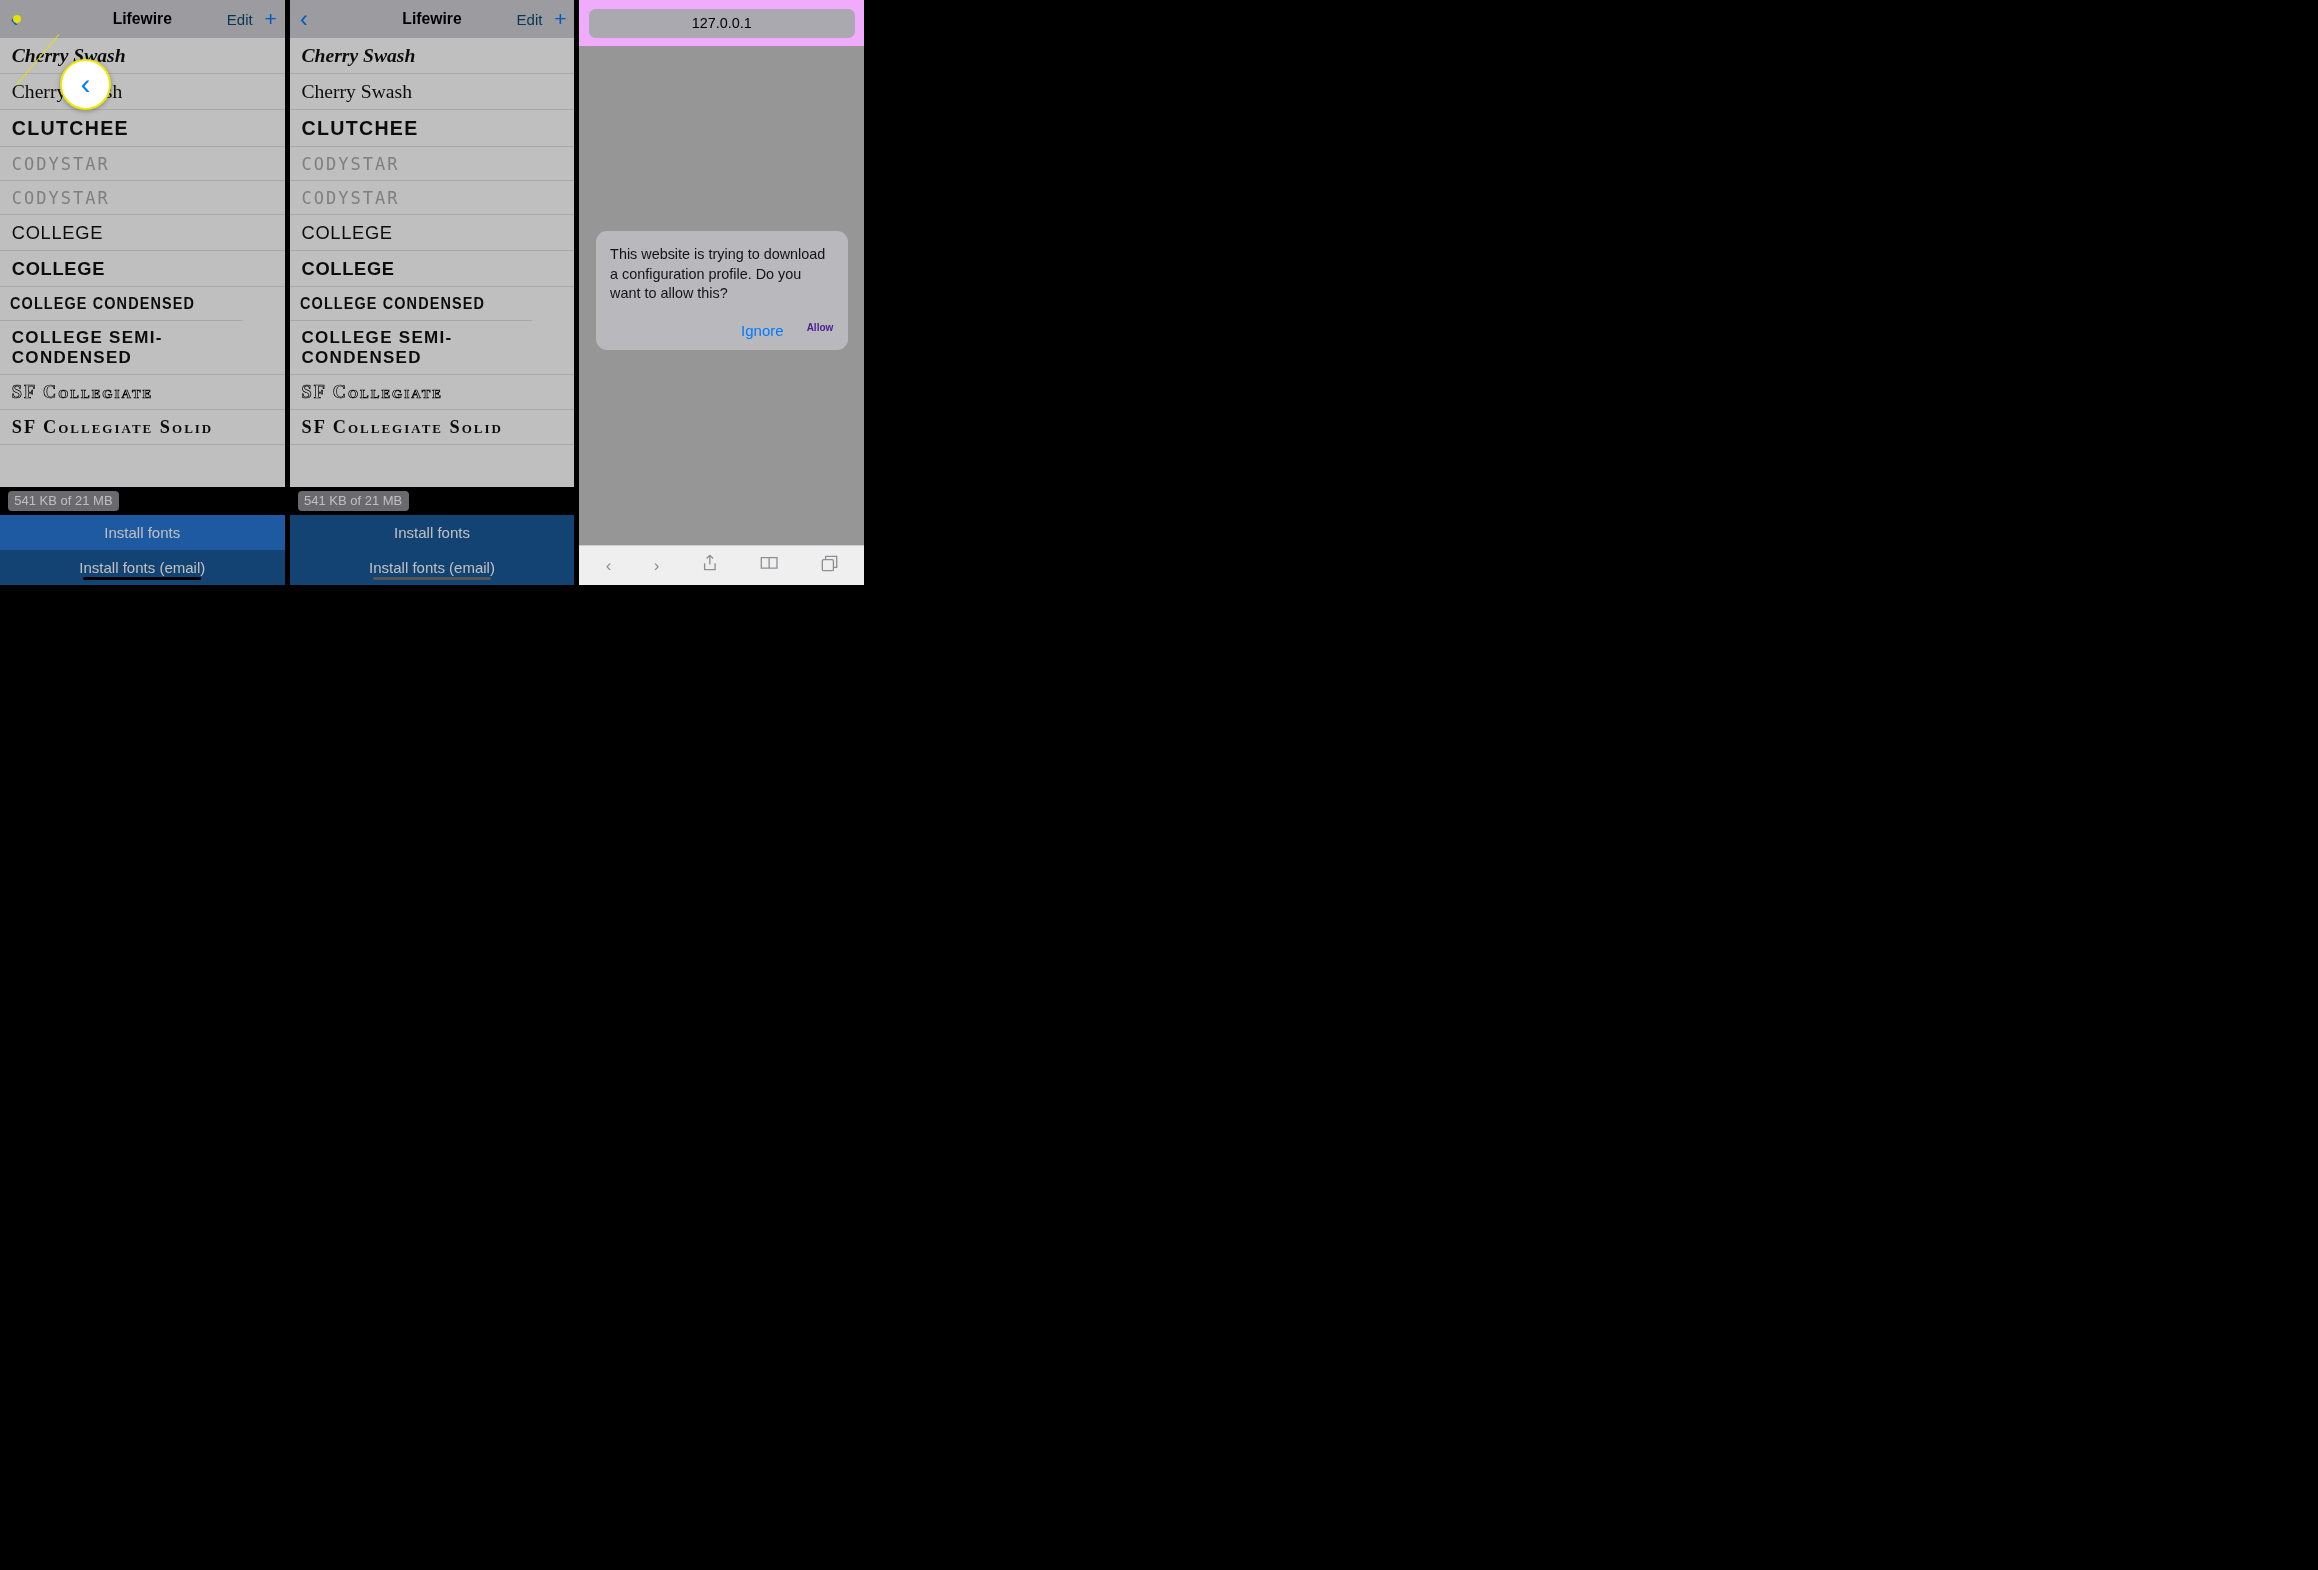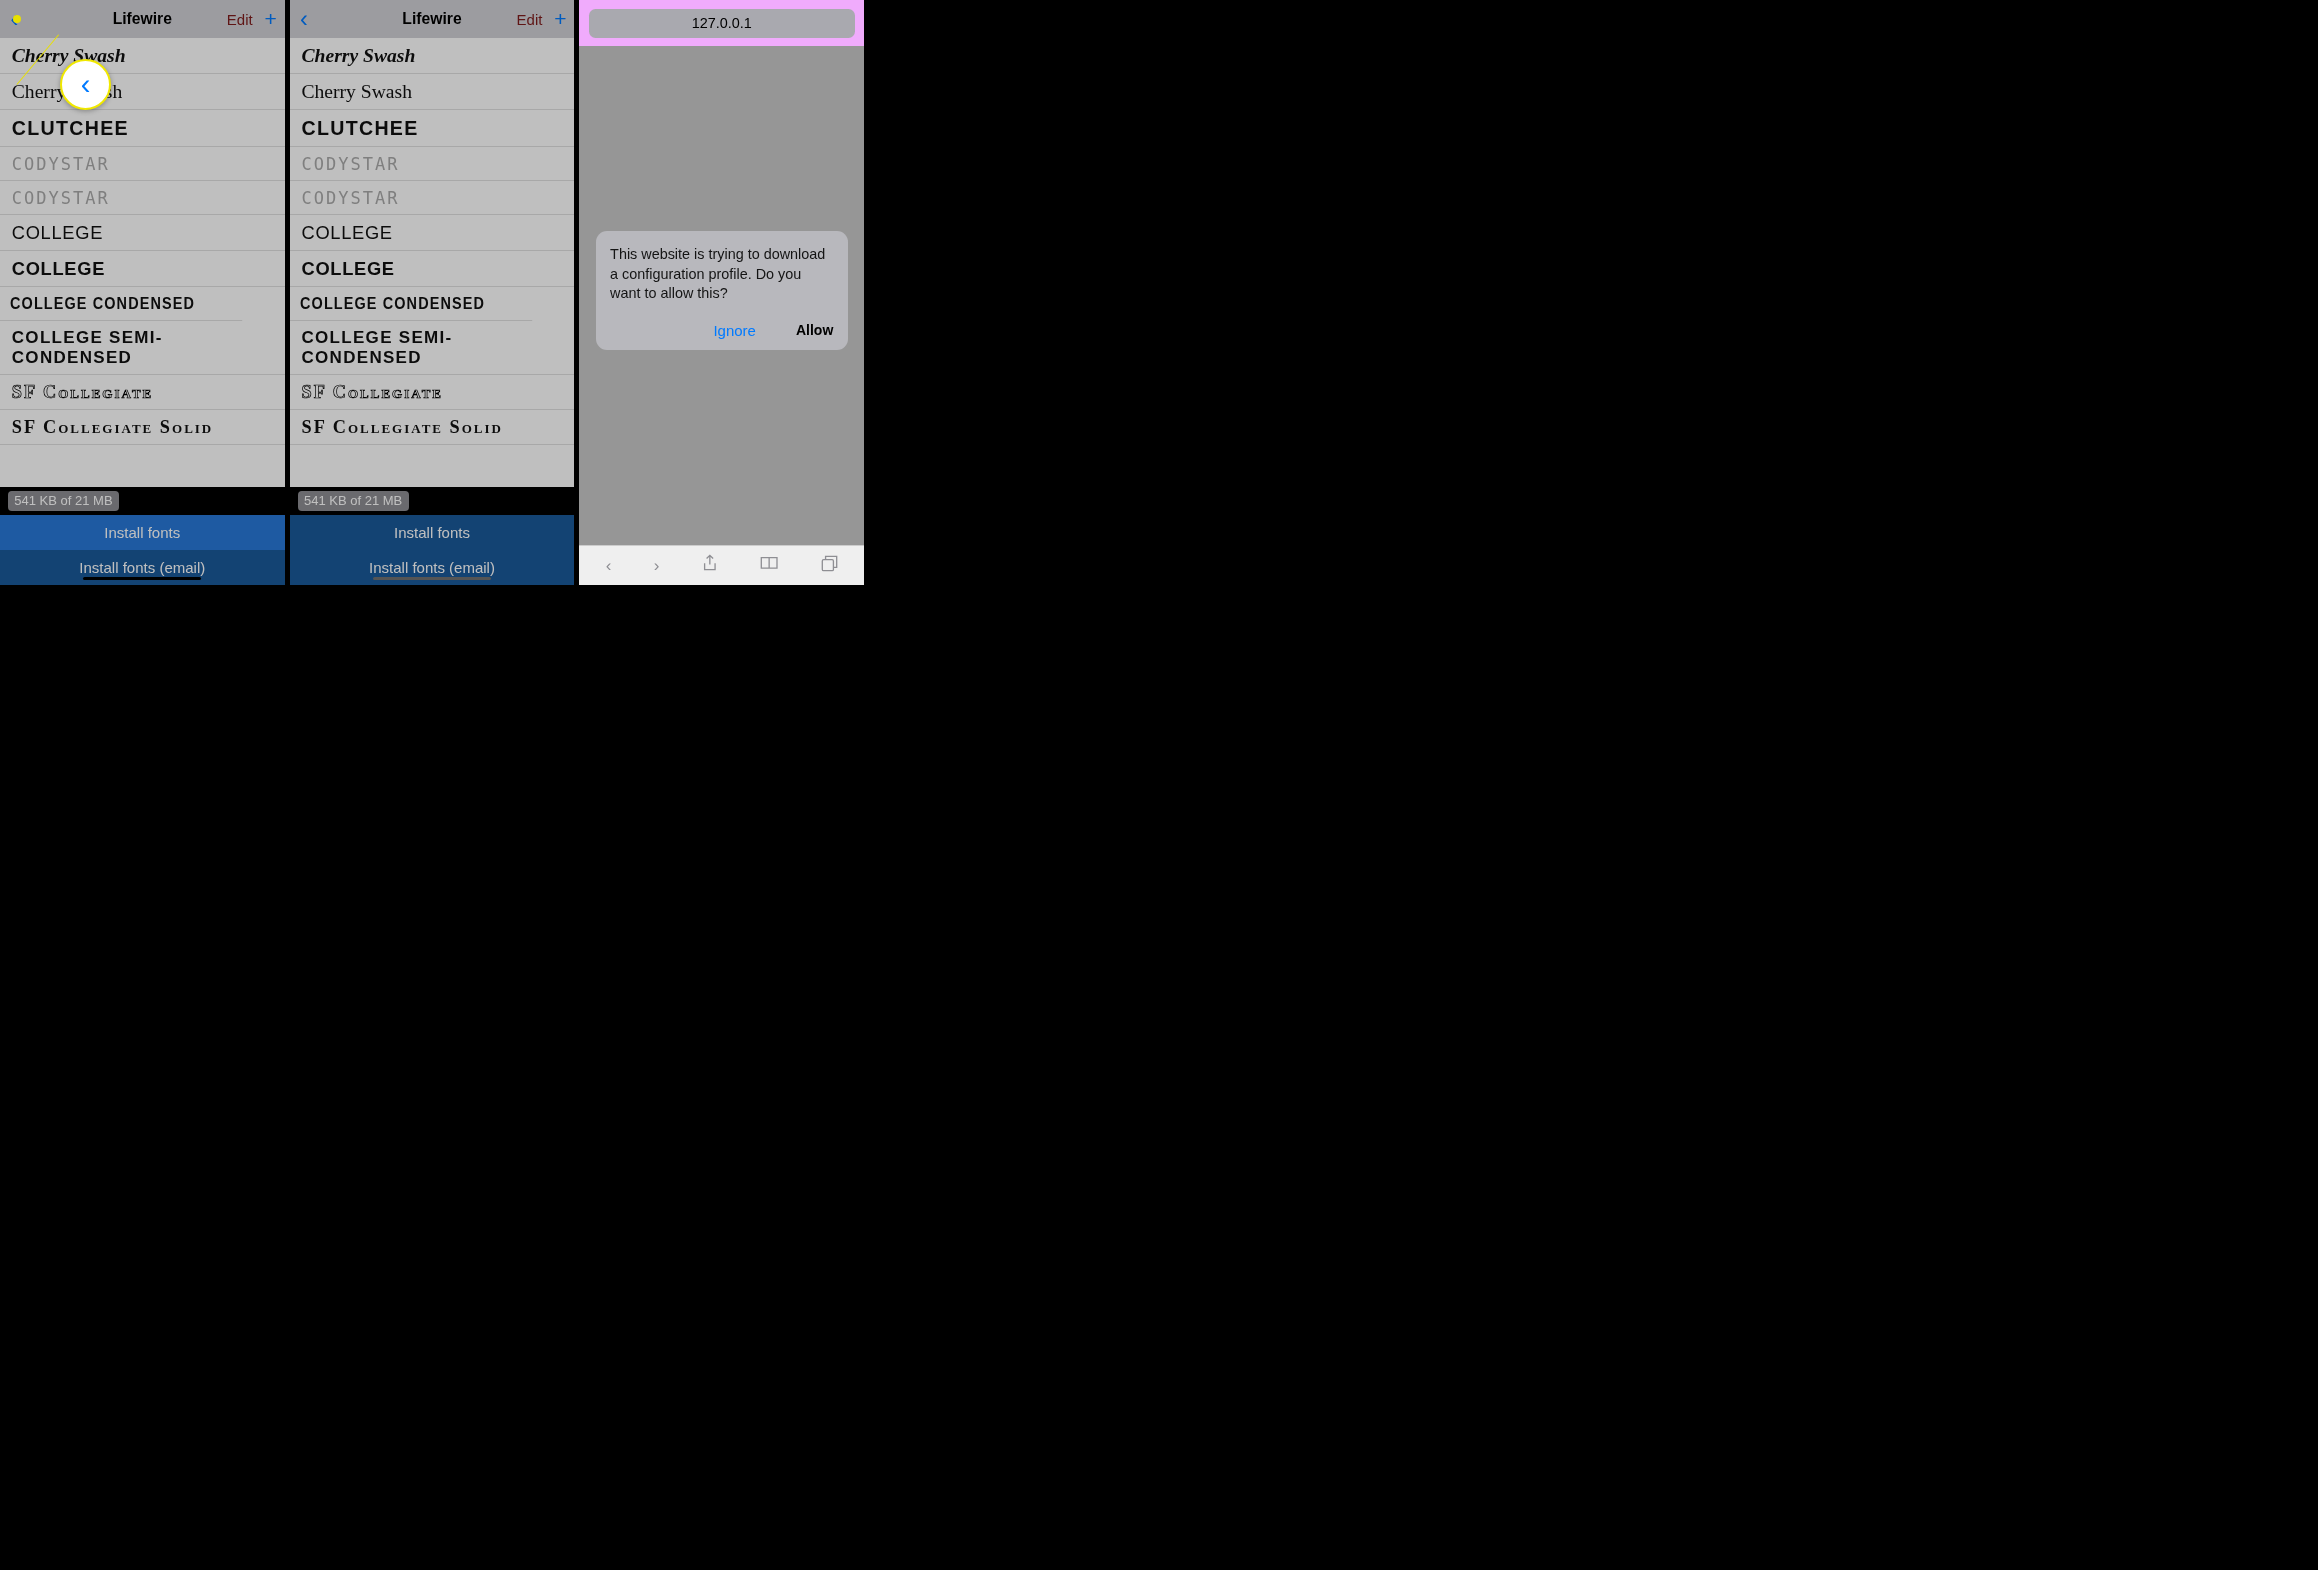--- a/index.html
+++ b/index.html
@@ -5,21 +5,21 @@
 * { margin: 0; padding: 0; box-sizing: border-box; font-family: -apple-system, BlinkMacSystemFont, sans-serif; }
 body { background: #000; display: flex; width: 864px; height: 585px; }
 .phone { position: relative; height: 100%; display: flex; flex-direction: column; overflow: hidden; }
 .phone1, .phone2 { width: 288px; }
 .phone3 { width: 288px; }
 .dim-overlay { position: absolute; inset: 0; background: rgba(0,0,0,0.25); z-index: 5; pointer-events: none; }
 .navbar { height: 38px; background: #d1d1d6; display: flex; align-items: center; padding: 0 7.8px; position: relative; }
 .back-chevron { color: #007aff; font-size: 23.5px; font-weight: 300; cursor: pointer; padding: 0 2.6px; }
 .nav-title { position: absolute; left: 50%; transform: translateX(-50%); font-size: 15.7px; font-weight: 600; }
 .nav-right { margin-left: auto; display: flex; align-items: center; gap: 11.8px; }
-.edit-btn { color: #7f1d1d; font-size: 15px; }
+.edit-btn { color: #0c4a6e; font-size: 15px; }
 .plus-btn { color: #007aff; font-size: 21px; font-weight: 300; }
 .font-list { flex: 1; background: #fff; overflow-y: auto; }
 .font-item { padding: 6.5px 11.8px; font-size: 19.6px; border-bottom: 0.7px solid #e0e0e0; color: #111; }
 .f-cherry1 { font-family: Georgia, serif; font-weight: 700; font-style: italic; }
 .f-cherry2 { font-family: Georgia, serif; font-weight: 400; }
 .f-clutchee { font-weight: 900; letter-spacing: 1.3px; font-family: Impact, sans-serif; text-transform: uppercase; }
 .f-codystar { color: #aaa; letter-spacing: 2px; font-size: 17px; text-transform: uppercase; font-family: monospace; }
 .f-college1 { font-weight: 400; letter-spacing: 0.7px; text-transform: uppercase; font-family: "Arial Narrow", sans-serif; font-size: 18.3px; }
 .f-college2 { font-weight: 700; letter-spacing: 0.7px; text-transform: uppercase; font-family: "Arial Narrow", sans-serif; font-size: 18.3px; }
 .f-collegecond { font-weight: 700; letter-spacing: 1.3px; text-transform: uppercase; font-family: "Arial Narrow", sans-serif; font-size: 17px; transform: scaleX(0.85); transform-origin: left; }
@@ -40,21 +40,21 @@
 
 .safari-bar { height: 46px; background: #f0abfc; display: flex; align-items: center; padding: 6.5px 9.1px; }
 .urlbox { flex: 1; background: #a9a9af; border-radius: 6.5px; height: 29px; display: flex; align-items: center; justify-content: center; font-size: 14.4px; }
 .safari-body { flex: 1; background: #969696; position: relative; }
 .safari-toolbar { height: 40px; background: #efefef; display: flex; align-items: center; justify-content: space-around; padding: 0 5.2px; border-top: 0.7px solid #ccc; }
 .tb-icon { color: #8e8e93; font-size: 17px; }
 .alert { position: absolute; top: 185px; left: 16.3px; right: 16.3px; background: #b8b8bd; border-radius: 11px; padding: 14.4px 14.4px 10.5px; z-index: 8; }
 .alert-msg { font-size: 14.4px; line-height: 1.35; color: #141414; }
 .alert-actions { display: flex; justify-content: flex-end; gap: 23px; margin-top: 18.3px; }
 .alert-ignore { color: #007aff; font-size: 15px; }
-.alert-allow { color: #000000; font-size: 14px; font-weight: 600; margin-left: 17px; }
+.alert-allow { color: #4c1d95; font-size: 10px; font-weight: 600; }
 
 
 .callout { position: absolute; border-radius: 50%; border: 2.6px solid #f0e800; background: #fff; z-index: 20; display: flex; align-items: center; justify-content: center; box-shadow: 0 1.3px 5.2px rgba(0,0,0,0.3); overflow: hidden; }
 .callout-line { position: absolute; background: #e8e000; z-index: 19; height: 1.3px; transform-origin: left center; }
 .callout-dot { position: absolute; width: 7.8px; height: 7.8px; border-radius: 50%; background: #e8e000; z-index: 19; }
 
 .co1 { width: 51px; height: 51px; top: 59px; left: 60px; }
 .co1-chev { color: #007aff; font-size: 29px; font-weight: 500; }
 .co1-line { top: 84px; left: 17px; width: 65px; transform: rotate(-50deg); }
 .co1-dot { top: 15px; left: 13px; }

